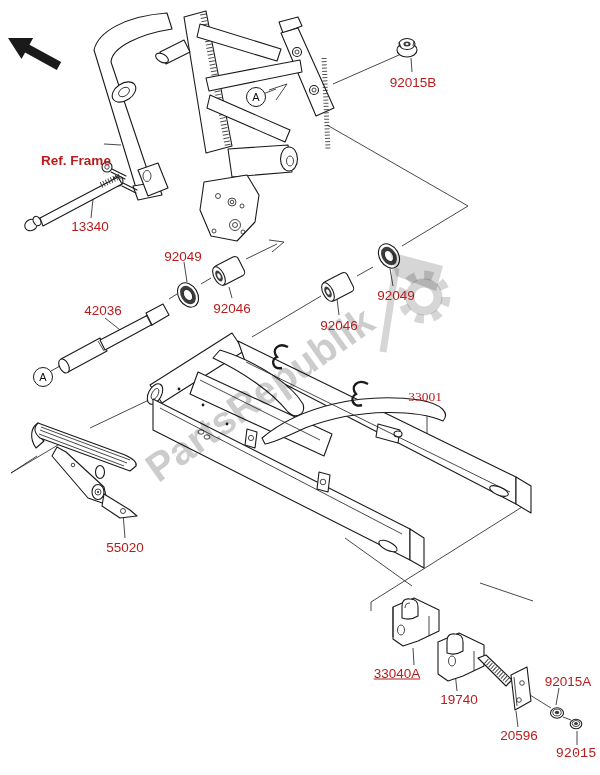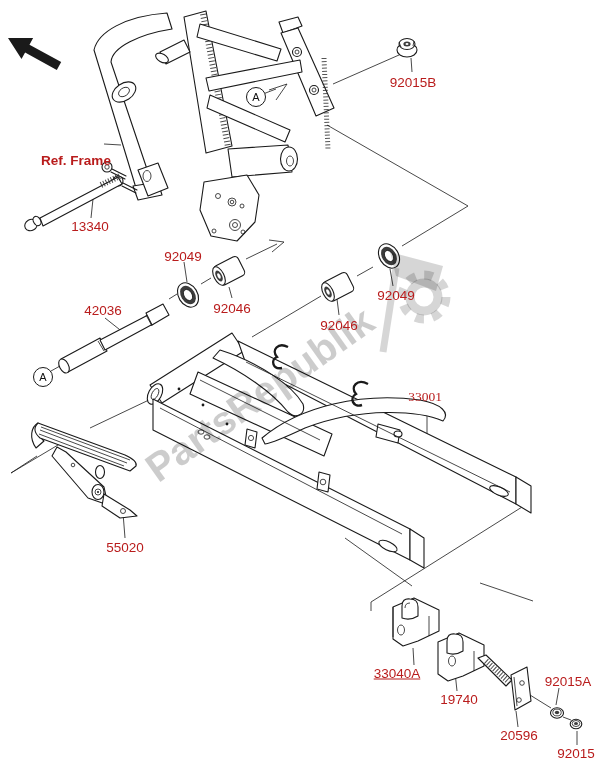--- a/index.html
+++ b/index.html
@@ -280,20 +280,20 @@
       <span class="part-label" style="left: 103px; top: 310px;">42036</span>
       <span class="part-label" style="left: 232px; top: 308px;">92046</span>
       <span class="part-label" style="left: 339px; top: 325px;">92046</span>
       <span class="part-label" style="left: 396px; top: 295px;">92049</span>
       <span class="part-label" style="left: 425px; top: 397px; font-family: Liberation Serif, serif;">33001</span>
       <span class="part-label" style="left: 125px; top: 547px;">55020</span>
       <span class="part-label" style="left: 397px; top: 673px; text-decoration: underline;">33040A</span>
       <span class="part-label" style="left: 459px; top: 699px;">19740</span>
       <span class="part-label" style="left: 519px; top: 735px;">20596</span>
       <span class="part-label" style="left: 560px; top: 681px; margin-left: 8px;">92015A</span>
-      <span class="part-label" style="left: 576px; top: 753px;">92015</span>
+      <span class="part-label" style="left: 576px; top: 753px; font-family: Liberation Mono, monospace;">92015</span>
     </div>
 <div id="markers-layer">
       <div class="marker" style="left: 256px; top: 97px;">A</div>
       <div class="marker" style="left: 43px; top: 377px;">A</div>
     </div>
 
 </div>
 
 </body></html>

